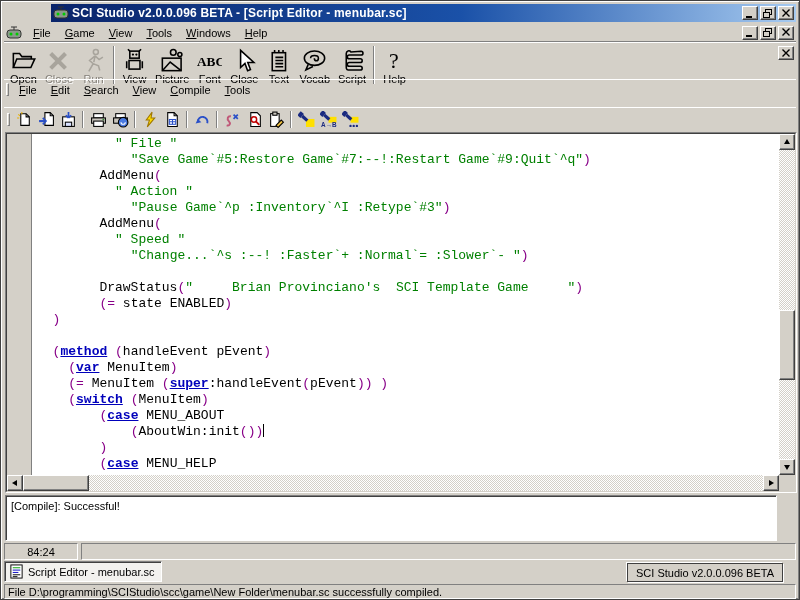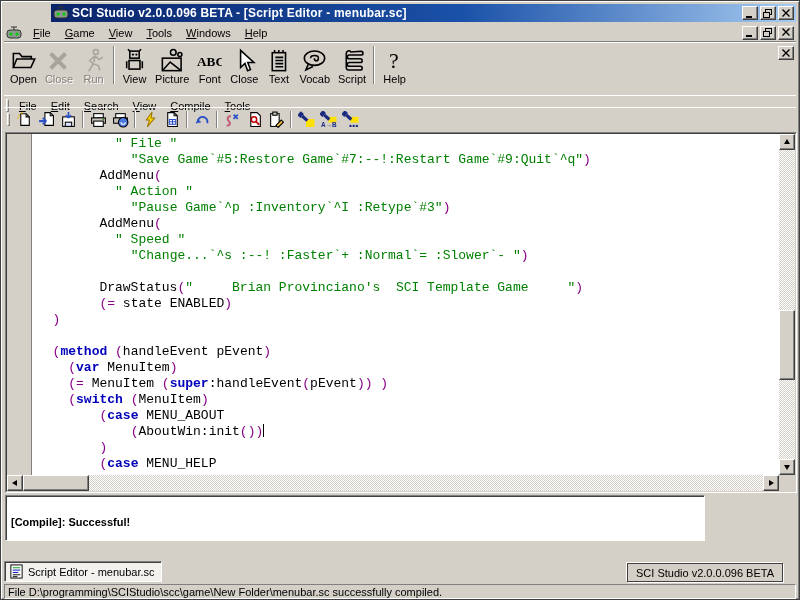--- a/index.html
+++ b/index.html
@@ -26,21 +26,21 @@
     box-shadow:inset -1px -1px 0 #808080;
     display:flex;align-items:center;justify-content:center;padding:0;
   }
   .winbtn svg{display:block;}
   
   .menubar{
     position:absolute;left:3px;right:3px;height:21px;
     display:flex;align-items:center;
   }
   .menubar1{top:21px;}
-  .menubar2{top:94px;height:20px;border-top:1px solid #fff;text-align:right;}
+  .menubar2{top:78px;height:20px;border-top:1px solid #fff;text-align:right;}
   .menu-item{
     display:inline-block;padding:2px 7px;cursor:default;
   }
   .menu-item::first-letter{text-decoration:underline;}
   .menubar .micon{width:16px;height:16px;margin:0 4px 0 2px;}
   .gripper{
     width:3px;height:13px;margin:0 3px 0 2px;background:#d4d0c8;
     border:1px solid;border-color:#fff #808080 #808080 #fff;flex:0 0 auto;
   }
   
@@ -82,21 +82,21 @@
     background:#d4d0c8;border-right:1px solid #808080;
   }
   .code-area{
     position:absolute;left:26px;top:0;right:16px;bottom:16px;background:#fff;
     overflow:hidden;font-family:"Liberation Mono","DejaVu Sans Mono",monospace;
     font-size:13px;line-height:16px;padding:2px 0 0 4px;white-space:pre;
   }
   .margin-line{position:absolute;left:669px;top:1px;bottom:17px;width:1px;background:#b0aca4;}
   .code-line{min-height:16px;position:relative;z-index:1;}
   .tok-d{color:#000;margin-top:24px;}
-  .tok-k{color:#0000bb;font-weight:bold;}
+  .tok-k{color:#0000bb;font-weight:bold;text-decoration:underline;}
   .tok-s{color:#008000;}
   .tok-p{color:#880088;}
   .caret{display:inline-block;width:1px;height:13px;background:#000;vertical-align:-2px;}
   
   .dither{
     background-color:#d4d0c8;
     background-image:linear-gradient(45deg,#fff 25%,transparent 25%,transparent 75%,#fff 75%),
                      linear-gradient(45deg,#fff 25%,transparent 25%,transparent 75%,#fff 75%);
     background-size:2px 2px;background-position:0 0,1px 1px;
   }
@@ -109,24 +109,24 @@
     box-shadow:inset -1px -1px 0 #808080, inset 1px 1px 0 #d4d0c8;
     display:flex;align-items:center;justify-content:center;padding:0;
   }
   .thumb{
     position:absolute;background:#d4d0c8;
     border:1px solid;border-color:#fff #404040 #404040 #fff;
     box-shadow:inset -1px -1px 0 #808080;
   }
   
   .output-panel{
-    position:absolute;left:4px;top:494px;width:700px;height:46px;background:#fff;
+    position:absolute;left:4px;top:494px;width:772px;height:46px;background:#fff;
     border:1px solid;border-color:#808080 #fff #fff #808080;
     box-shadow:inset 1px 1px 0 #404040;
-    padding:20px 5px;font-size:11px;font-weight:bold;
+    padding:4px 5px;font-size:11px;
   }
   .status-row{position:absolute;left:3px;top:542px;right:3px;height:17px;display:flex;gap:3px;}
   .status-cell{
     border:1px solid;border-color:#808080 #fff #fff #808080;
     height:17px;display:flex;align-items:center;justify-content:center;font-size:11px;
   }
   .status-pos{width:74px;}
   .status-fill{flex:1;}
   .task-row{position:absolute;left:3px;top:560px;right:16px;height:21px;display:flex;align-items:flex-end;}
   .task-btn{
@@ -460,20 +460,24 @@
           </button>
       </div>
       <div class="sb-corner"></div>
     </div>
   </div>
 
   <div class="output-panel">
     <span>[Compile]: Successful!</span>
   </div>
 
+  <div class="status-row">
+    <div class="status-cell status-pos">84:24</div>
+    <div class="status-cell status-fill"></div>
+  </div>
 
   <div class="task-row">
     <button class="task-btn">
       <svg viewBox="0 0 16 16">
           <rect x="2" y="1" width="12" height="14" fill="#fff" stroke="#000"></rect>
           <path d="M4 4h8" stroke="#00a000"></path>
           <path d="M4 6.5h8M4 9h6" stroke="#0000c0"></path>
           <path d="M4 11.5h8M4 13.5h5" stroke="#000"></path>
         </svg>
       <span>Script Editor - menubar.sc</span>

